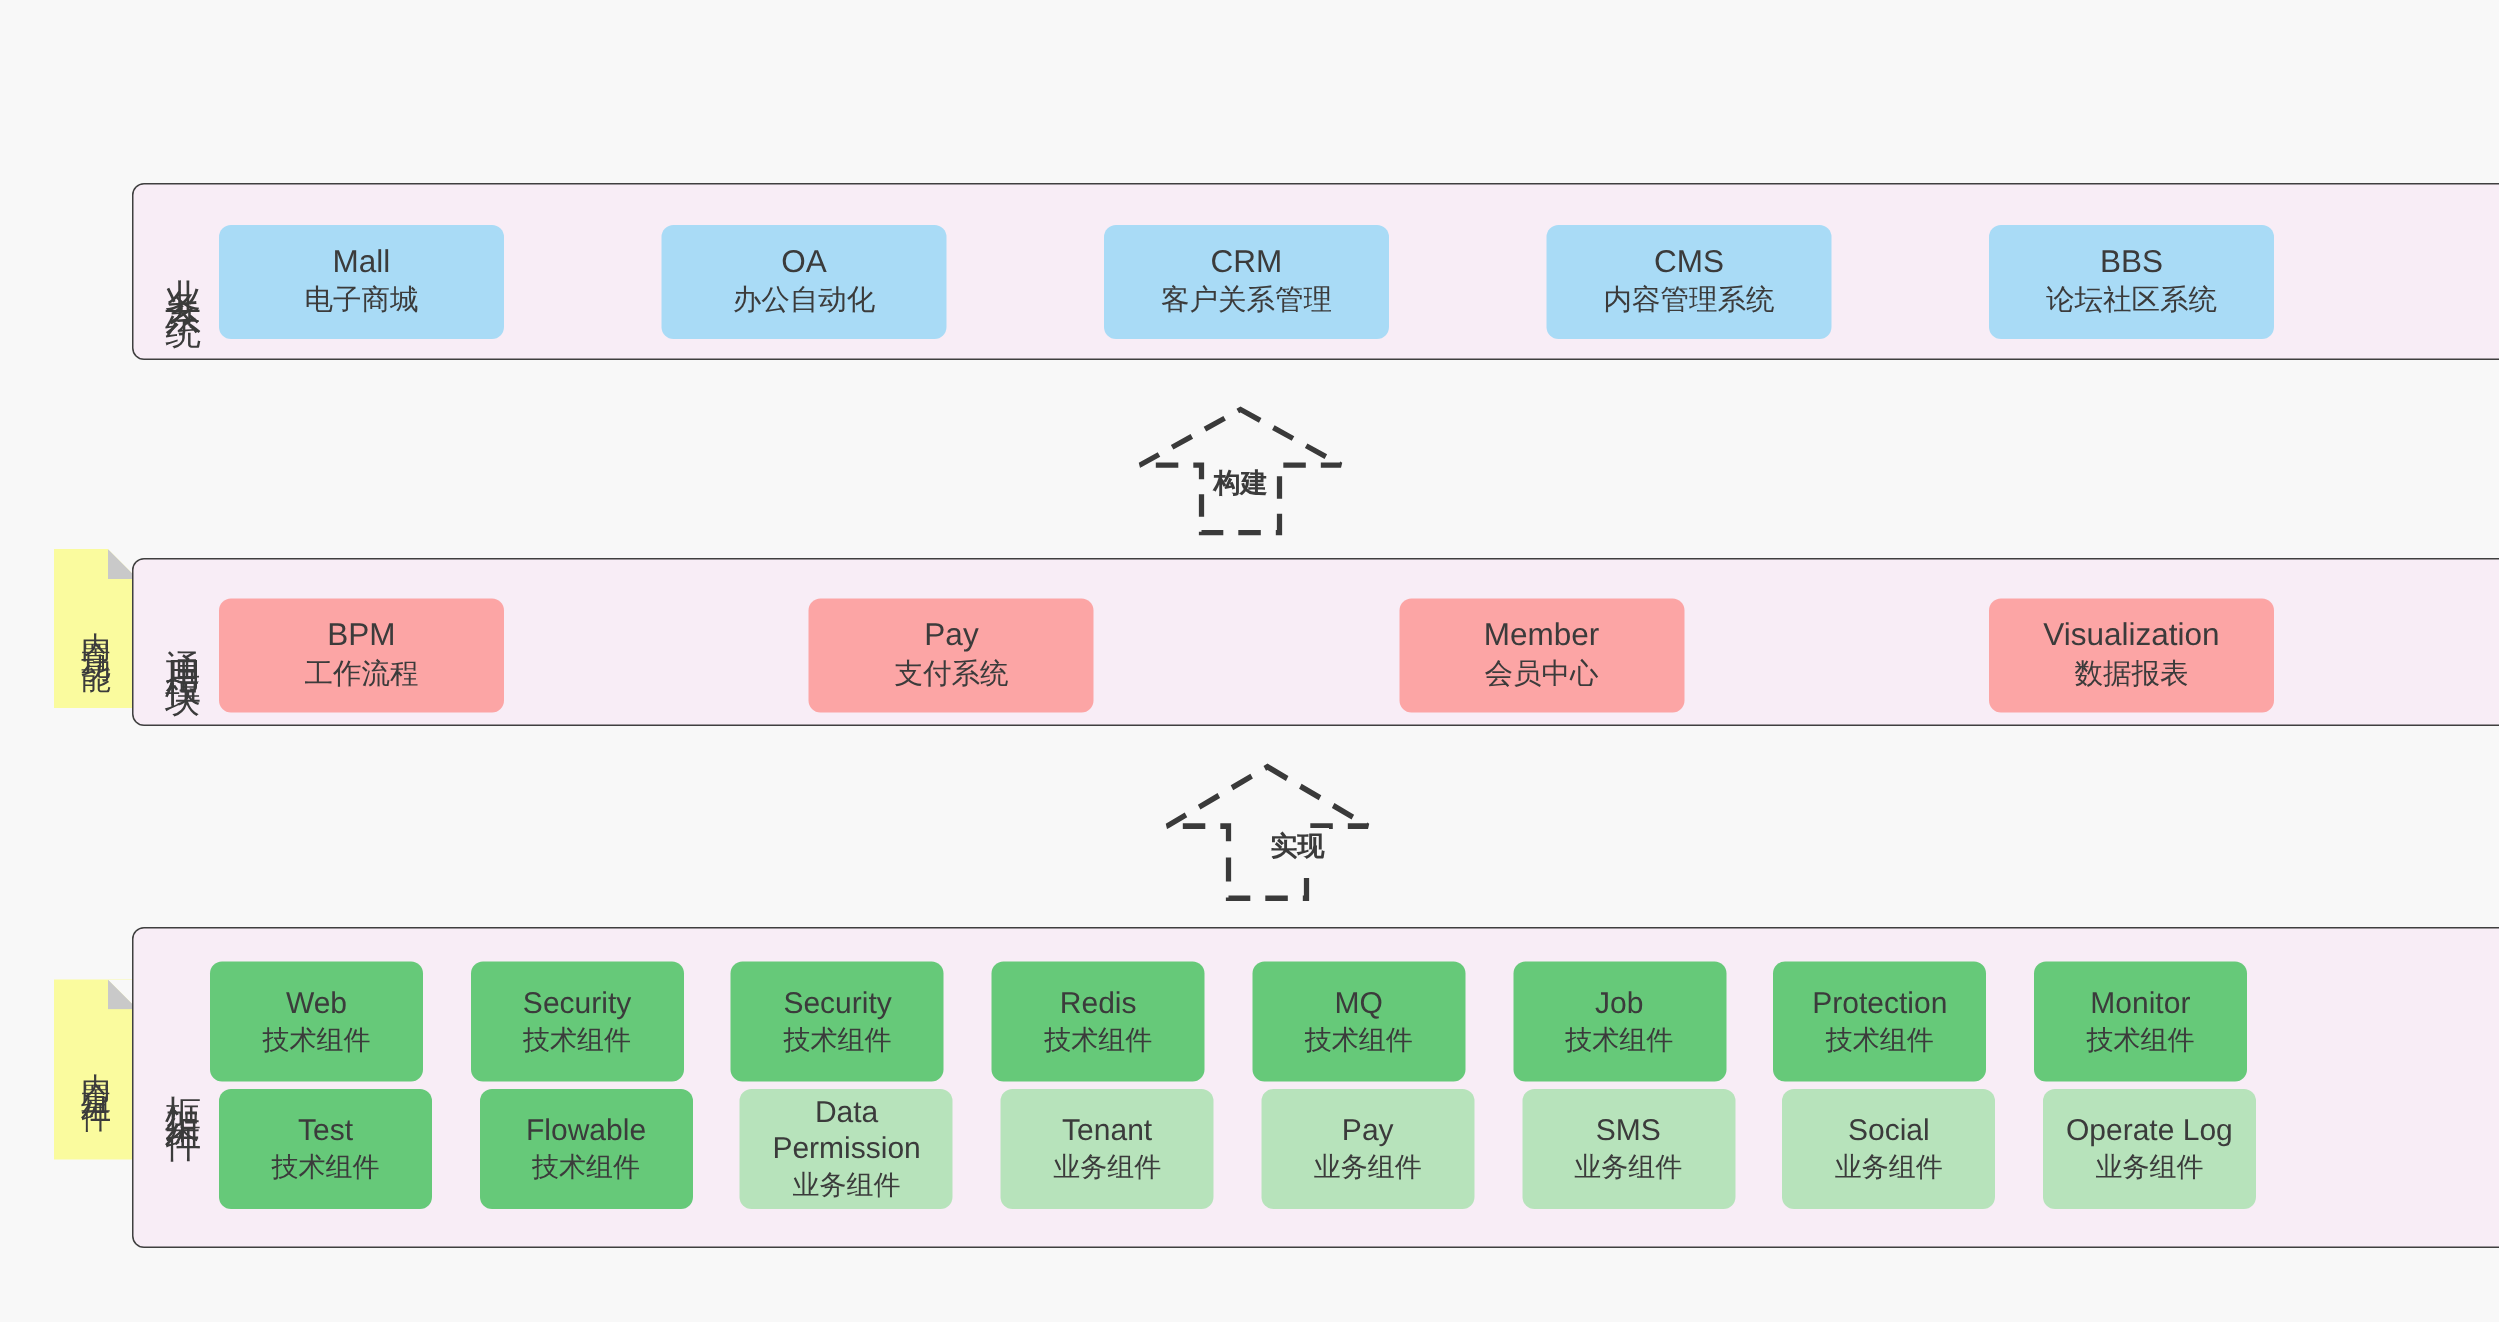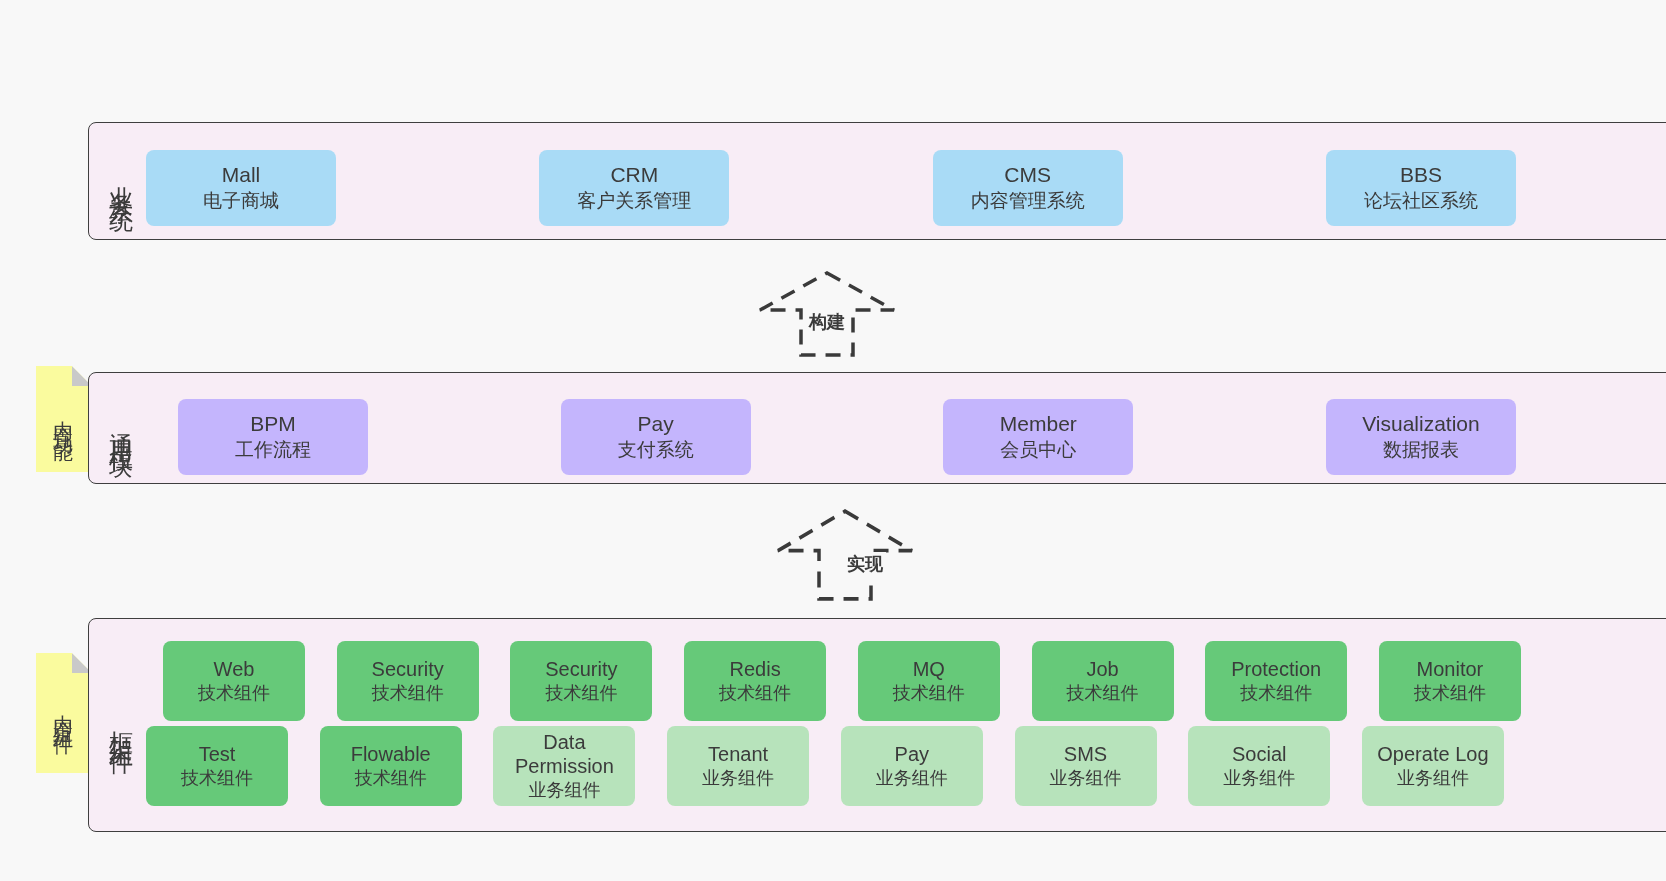--- a/index.html
+++ b/index.html
@@ -22,38 +22,38 @@
   .vlabel {
     position:absolute; left:16px; top:50%; transform:translateY(-50%);
     writing-mode:vertical-rl; text-orientation:upright;
     font-size:24px; letter-spacing:7px; color:#3b3b3b; white-space:nowrap;
   }
 
   
   .row { position:absolute; display:flex; justify-content:space-between; }
   #row-business  { left:57px; top:27px; width:1370px; }
   #row-modules   { left:57px; top:26px; width:1370px; }
-  #row-fw1       { left:74px; top:22px;  width:1358px;align-items:center; }
+  #row-fw1       { left:51px; top:22px;  width:1358px;align-items:center; }
   #row-fw2       { left:57px; top:107px; width:1358px; }
 
   .box {
     border-radius:8px; display:flex; flex-direction:column;
     align-items:center; justify-content:center; text-align:center;
     box-sizing:border-box; padding:2px 4px;
   }
   .wide  { width:190px; height:76px; }
   .small { width:142px; height:80px; }
   .box .t { font-size:21px; line-height:26px; }
   .box .s { font-size:19px; line-height:26px; }
   .small .t { font-size:20px; line-height:24px; }
   .small .s { font-size:18px; line-height:24px; }
 
   .blue       { background:#a9dbf6; }
   .red        { background:#f66d6d; }
-  .pink       { background:#c4b5fd;margin-left:32px; }
+  .pink       { background:#fca5a5; }
   .green      { background:#66c979; }
   .lightgreen { background:#b7e3bb; }
 
   
   .sticky {
     position:absolute; left:36px; width:56px; background:#fafb9e;
     display:flex; align-items:center; justify-content:center; z-index:0;
   }
   #sticky-features   { top:366px; height:106px; }
   #sticky-components { top:653px; height:120px; }
@@ -89,20 +89,24 @@
 <div class="stage">
 
   <div class="panel" id="panel-business">
     <div class="vlabel">业务系统</div>
     <div class="row" id="row-business">
       <div class="box wide blue">
         <div class="t">Mall</div>
         <div class="s">电子商城</div>
       </div>
       <div class="box wide blue">
+        <div class="t">OA</div>
+        <div class="s">办公自动化</div>
+      </div>
+      <div class="box wide blue">
         <div class="t">CRM</div>
         <div class="s">客户关系管理</div>
       </div>
       <div class="box wide blue">
         <div class="t">CMS</div>
         <div class="s">内容管理系统</div>
       </div>
       <div class="box wide blue">
         <div class="t">BBS</div>
         <div class="s">论坛社区系统</div>

